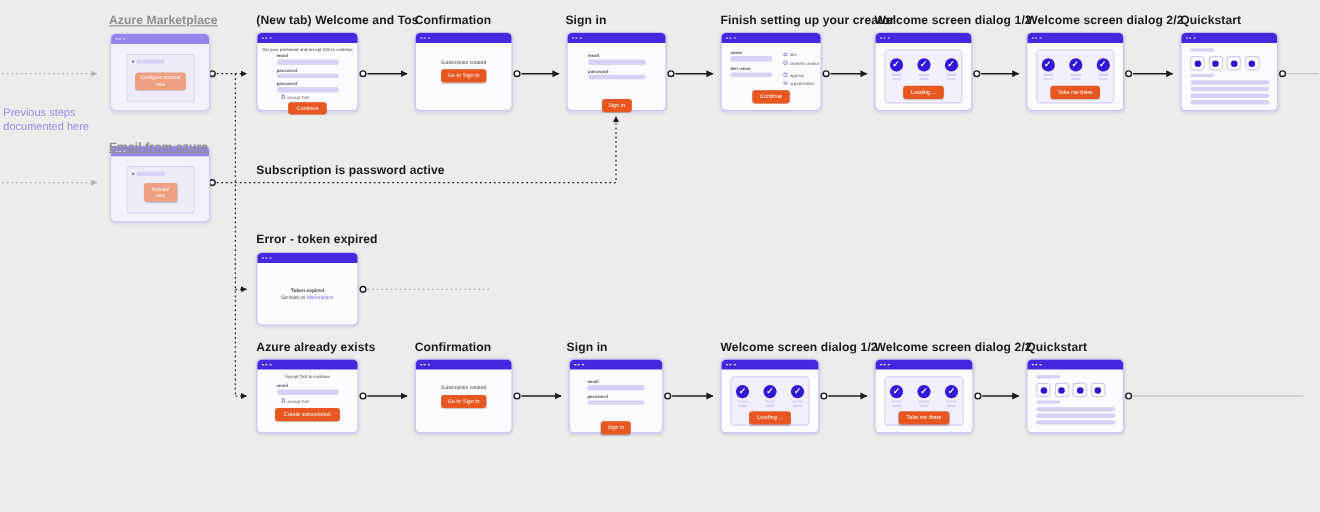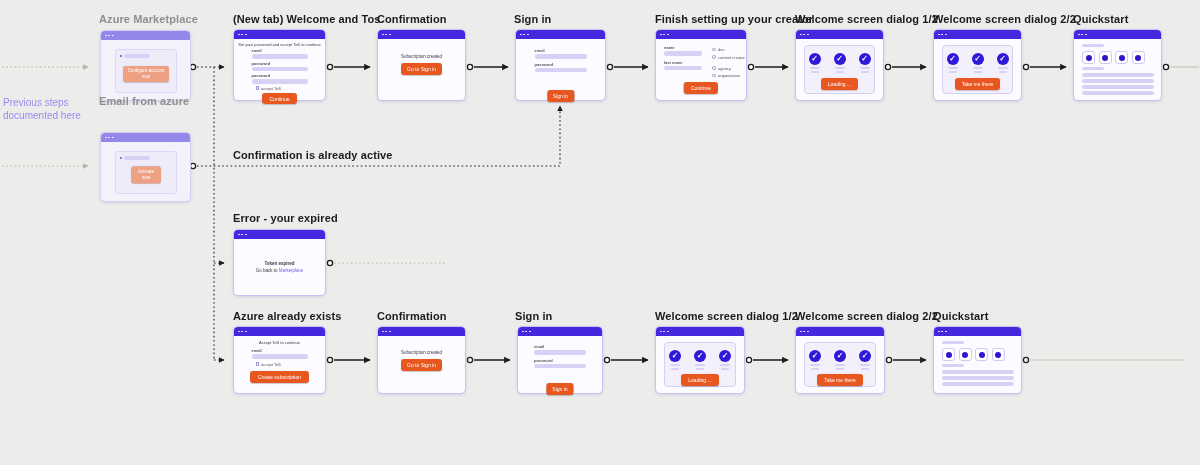--- a/index.html
+++ b/index.html
@@ -13,21 +13,21 @@
   .ln-solid { stroke:#1c1c1c; stroke-width:1.3; fill:none; }
   .ln-bdot  { stroke:#1c1c1c; stroke-width:1.1; fill:none; stroke-dasharray:1.6 2.6; }
   .ln-gdot  { stroke:#b4b4b0; stroke-width:1.1; fill:none; stroke-dasharray:1.6 2.6; }
   .ln-faint { stroke:#c6c6c2; stroke-width:1.2; fill:none; }
   .port { fill:#fff; stroke:#1c1c1c; stroke-width:1.3; }
 
   .sec-title {
     position:absolute; z-index:3; font-size:11px; font-weight:700;
     color:#1b1b1b; letter-spacing:.1px; white-space:nowrap;
   }
-  .sec-title.dim { color:#8f8f8f; }
+  .sec-title.dim { color:#8f8f8f;text-decoration:underline; }
 
   .prev-link {
     position:absolute; left:3px; top:96px; z-index:3;
     font-size:10px; line-height:1.3; color:#9b8af0; white-space:pre-line; cursor:pointer;
   }
 
   .card {
     position:absolute; z-index:2; background:#FCFBFF;
     border:1px solid #c9c1f1; border-radius:5px;
     box-shadow:0 1px 3px rgba(70,50,170,.14);
@@ -149,30 +149,30 @@
       <circle class="port" cx="749" cy="360" r="2.6"></circle>
       <circle class="port" cx="889" cy="360" r="2.6"></circle>
       <circle class="port" cx="1026" cy="360" r="2.6"></circle>
     </g>
   </svg>
 
   <div class="prev-link">Previous steps
 documented here</div>
 
   <div class="sec-title dim" style="left:99px;top:13px">Azure Marketplace</div>
-  <div class="sec-title dim" style="left:99px;top:95px">Email from azure</div>
+  <div class="sec-title dim" style="left:99px;top:128px">Email from azure</div>
   <div class="sec-title" style="left:233px;top:13px">(New tab) Welcome and Tos</div>
   <div class="sec-title" style="left:377px;top:13px">Confirmation</div>
   <div class="sec-title" style="left:514px;top:13px">Sign in</div>
   <div class="sec-title" style="left:655px;top:13px">Finish setting up your creator</div>
   <div class="sec-title" style="left:795px;top:13px">Welcome screen dialog 1/2</div>
   <div class="sec-title" style="left:933px;top:13px">Welcome screen dialog 2/2</div>
   <div class="sec-title" style="left:1073px;top:13px">Quickstart</div>
-  <div class="sec-title" style="left:233px;top:149px">Confirmation is already active</div>
-  <div class="sec-title" style="left:233px;top:212px">Error - your expired</div>
+  <div class="sec-title" style="left:233px;top:149px">Subscription is password active</div>
+  <div class="sec-title" style="left:233px;top:212px">Error - token expired</div>
   <div class="sec-title" style="left:233px;top:310px">Azure already exists</div>
   <div class="sec-title" style="left:377px;top:310px">Confirmation</div>
   <div class="sec-title" style="left:515px;top:310px">Sign in</div>
   <div class="sec-title" style="left:655px;top:310px">Welcome screen dialog 1/2</div>
   <div class="sec-title" style="left:795px;top:310px">Welcome screen dialog 2/2</div>
   <div class="sec-title" style="left:933px;top:310px">Quickstart</div>
 
   <div class="card faded" style="left:100px;top:30px;width:91px;height:71px">
     <div class="bar">
         <span style="display:flex;gap:1.6px">

